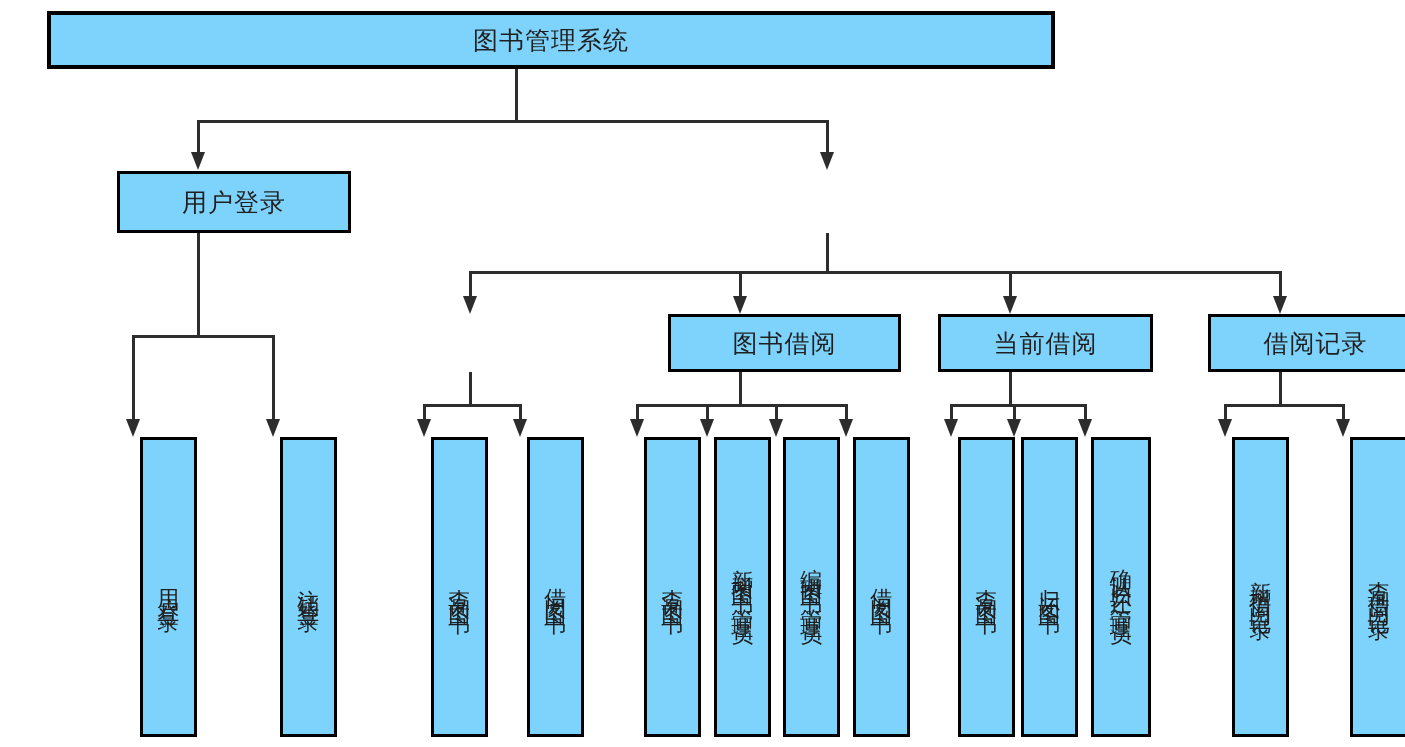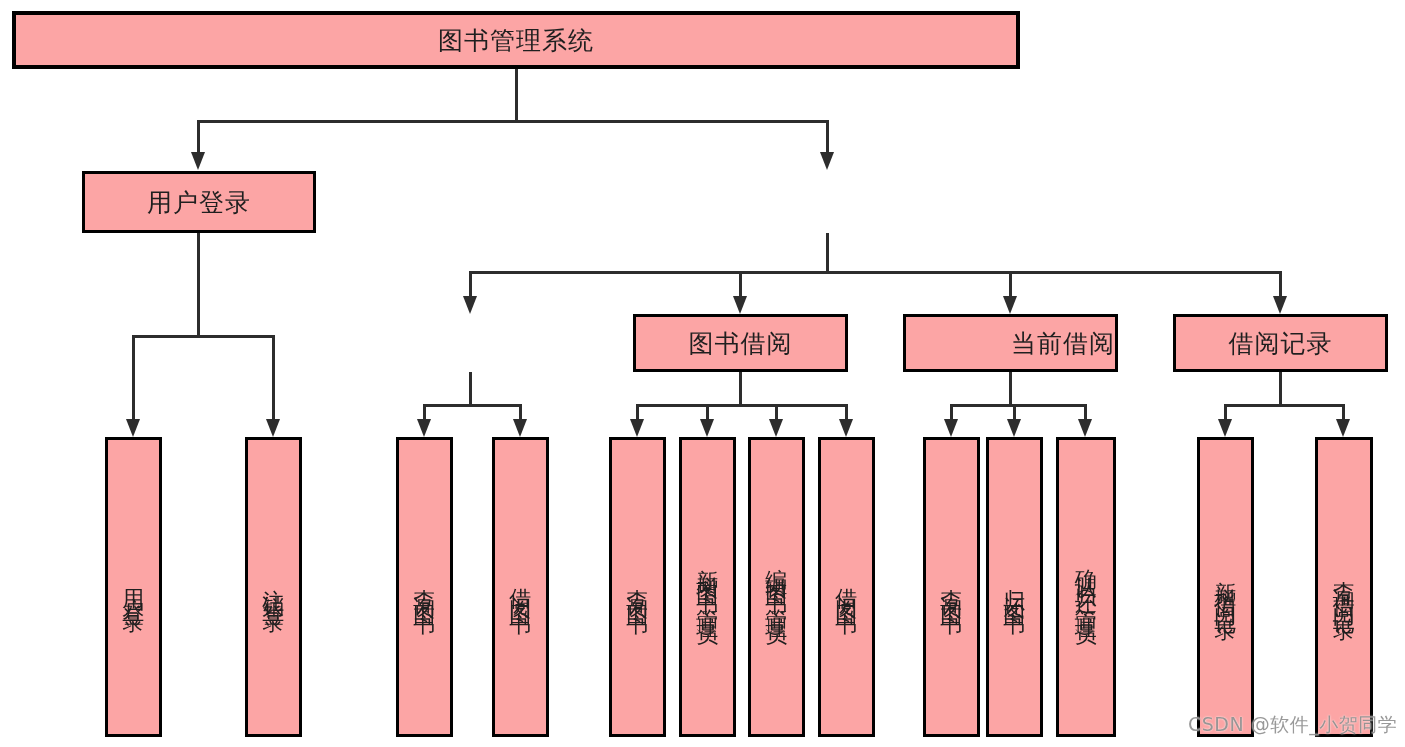--- a/index.html
+++ b/index.html
@@ -1,22 +1,22 @@
 <!DOCTYPE html>
 <html><head>
 <meta charset="utf-8">
 <style>
   html,body{margin:0;padding:0;background:#fff;}
   .canvas{
     position:relative;width:1405px;height:747px;background:#ffffff;overflow:hidden;
     font-family:"DejaVu Sans","Liberation Sans",sans-serif;color:#1f1f1f;
   }
   .box{
-    position:absolute;background:#fca5a5;border:3px solid #000000;box-sizing:border-box;
-    display:flex;align-items:center;justify-content:center;
+    position:absolute;background:#7dd3fc;border:3px solid #000000;box-sizing:border-box;
+    display:flex;align-items:center;justify-content:center;margin-left:35px;
   }
   .box.root{border-width:4px;}
   .box.h span{font-size:25px;letter-spacing:1px;white-space:nowrap;}
   .box.v span{
     writing-mode:vertical-rl;text-orientation:mixed;
     font-size:22px;letter-spacing:8px;line-height:1.15;white-space:nowrap;
   }
   .vl{position:absolute;display:block;width:3px;background:#2d2d2d;}
   .hl{position:absolute;display:block;height:3px;background:#2d2d2d;}
   .ar{
@@ -61,24 +61,24 @@
   <i class="hl" style="left:469px;top:271px;width:812px;"></i>
   <i class="vl" style="left:469px;top:271px;height:26px;"></i>
   <i class="ar" style="left:463px;top:296px;"></i>
   <i class="vl" style="left:739px;top:271px;height:26px;"></i>
   <i class="ar" style="left:733px;top:296px;"></i>
   <i class="vl" style="left:1009px;top:271px;height:26px;"></i>
   <i class="ar" style="left:1003px;top:296px;"></i>
   <i class="vl" style="left:1279px;top:271px;height:26px;"></i>
   <i class="ar" style="left:1273px;top:296px;"></i>
 
-  <div class="box h" style="left:633px;top:314px;width:215px;height:58px;">
+  <div class="box h" style="left:633px;top:314px;width:233px;height:58px;">
     <span>图书借阅</span>
   </div>
-  <div class="box h" style="left:903px;top:314px;width:215px;height:58px;justify-content:flex-end;">
+  <div class="box h" style="left:903px;top:314px;width:215px;height:58px;">
     <span>当前借阅</span>
   </div>
   <div class="box h" style="left:1173px;top:314px;width:215px;height:58px;">
     <span>借阅记录</span>
   </div>
 
   <i class="vl" style="left:469px;top:372px;height:33px;"></i>
   <i class="hl" style="left:423px;top:404px;width:98px;"></i>
   <i class="vl" style="left:423px;top:404px;height:16px;"></i>
   <i class="ar" style="left:417px;top:419px;"></i>
@@ -149,15 +149,14 @@
     <span>确认归还（管理员）</span>
   </div>
 
   <div class="box v" style="left:1197px;top:437px;width:57px;height:300px;">
     <span>新增借阅记录</span>
   </div>
   <div class="box v" style="left:1315px;top:437px;width:58px;height:300px;">
     <span>查询借阅记录</span>
   </div>
 
-  <div class="wm">CSDN @软件_小贺同学</div>
 
 </div>
 
 </body></html>

